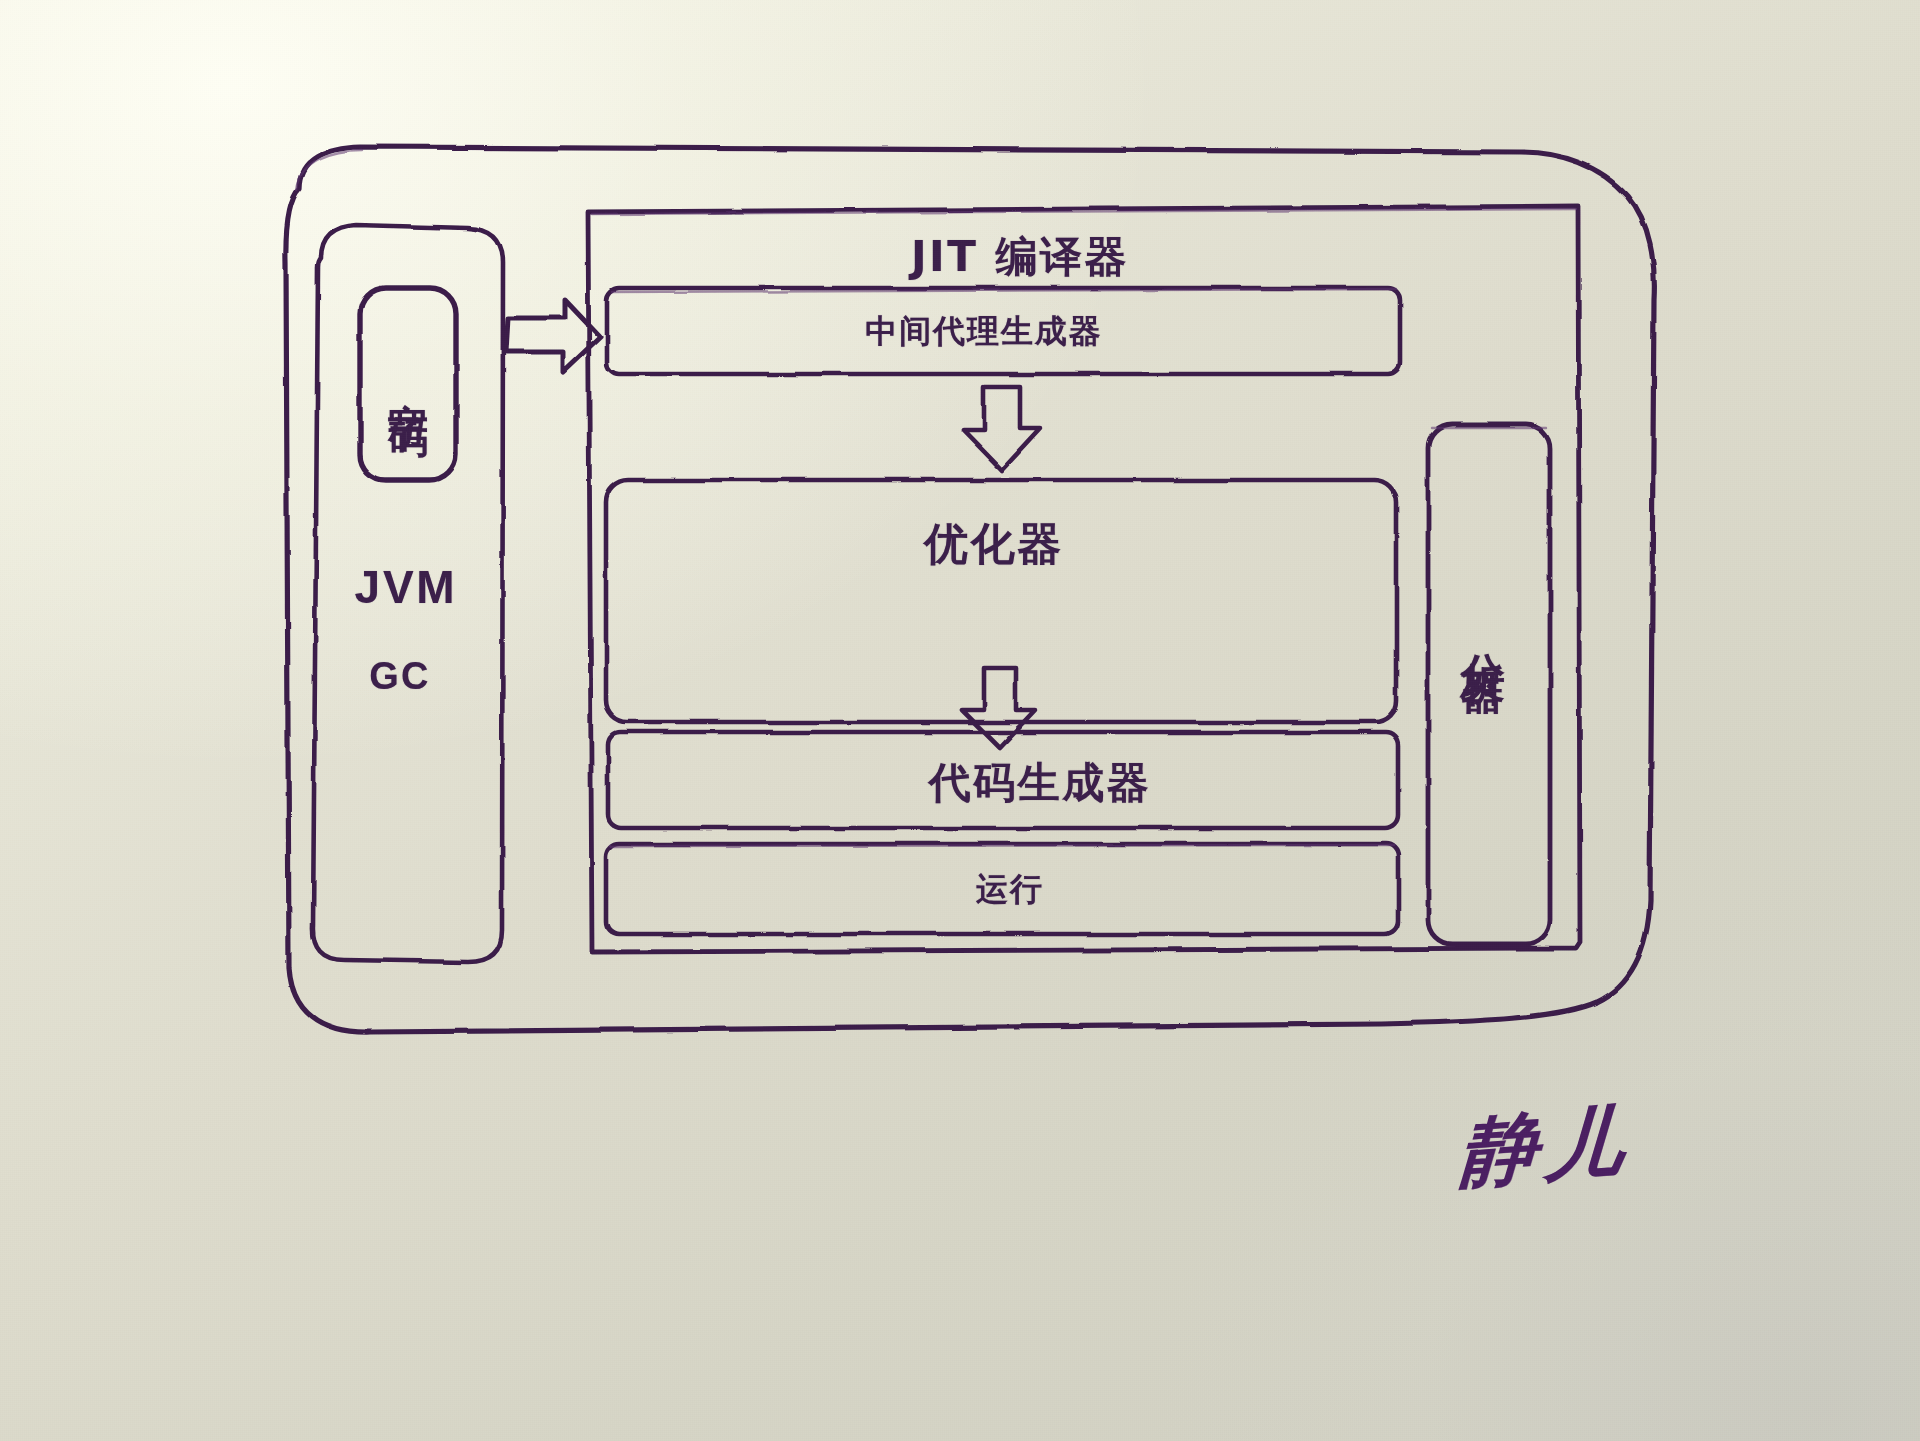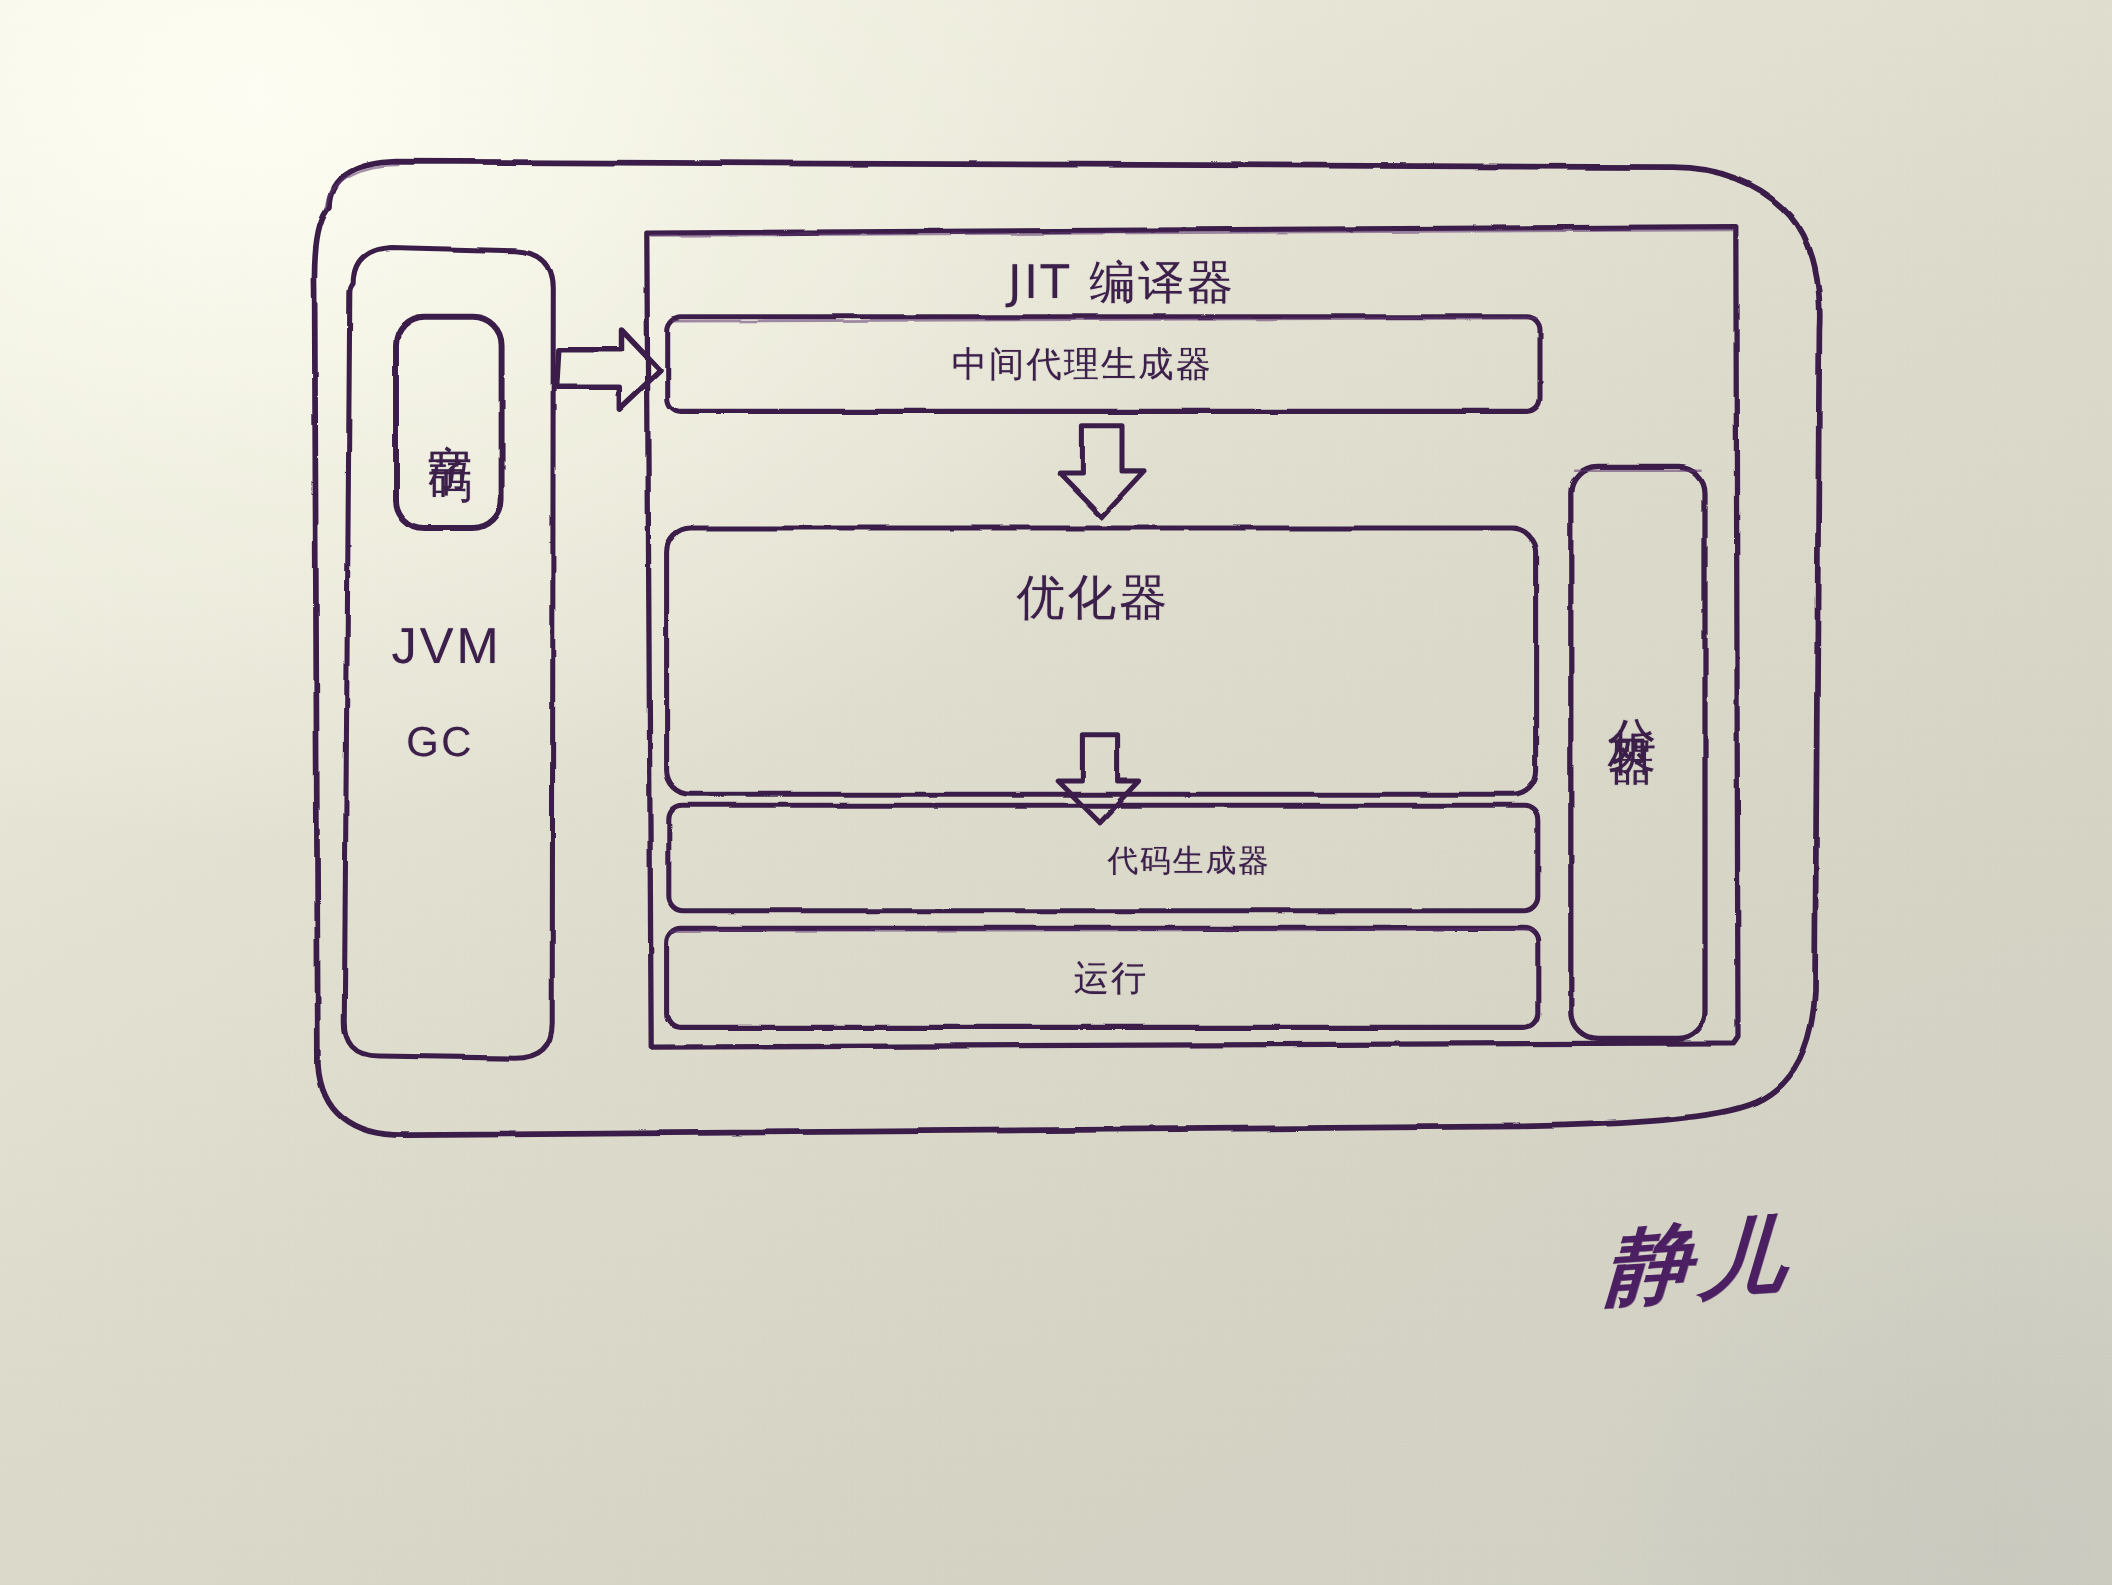--- a/index.html
+++ b/index.html
@@ -30,21 +30,21 @@
       repeating-linear-gradient(0deg, rgba(0,0,0,0.018) 0px, rgba(0,0,0,0.018) 1px, rgba(255,255,255,0.018) 1px, rgba(255,255,255,0.018) 2px),
       repeating-linear-gradient(90deg, rgba(0,0,0,0.014) 0px, rgba(0,0,0,0.014) 1px, rgba(255,255,255,0.014) 1px, rgba(255,255,255,0.014) 2px);
   }
   #ink {
     position: absolute;
     inset: 0;
   }
   .lbl {
     position: absolute;
     color: #3b1f4a;
-    font-weight: 400;
+    font-weight: 700;
     letter-spacing: 0.06em;
     white-space: nowrap;
     text-shadow: 0 0 1px rgba(59,31,74,0.45);
     transform: translate(-50%, -50%);
     pointer-events: none;
   }
   .lbl-cjk {
     font-family: "DejaVu Sans", "Liberation Sans", sans-serif;
   }
   .vert {
@@ -196,21 +196,21 @@
   <div class="lbl" style="left:406px; top:587px; font-size:46px;">JVM</div>
 
   <div class="lbl" style="left:400px; top:676px; font-size:38px;">GC</div>
 
   <div class="lbl lbl-cjk" style="left:1020px; top:257px; font-size:42px;">JIT 编译器</div>
 
   <div class="lbl lbl-cjk" style="left:984px; top:332px; font-size:32px;">中间代理生成器</div>
 
   <div class="lbl lbl-cjk" style="left:994px; top:544px; font-size:44px;text-align:center;">优化器</div>
 
-  <div class="lbl lbl-cjk" style="left:1081px; top:783px; font-size:28px;">代码生成器</div>
+  <div class="lbl lbl-cjk" style="left:1040px; top:783px; font-size:42px;">代码生成器</div>
 
   <div class="lbl lbl-cjk" style="left:1010px; top:890px; font-size:32px;">运行</div>
 
   <div class="lbl lbl-cjk vert" style="left:1483px; top:632px; font-size:44px; line-height:1.10;">分析器</div>
 
   <div class="sig" style="left:1545px; top:1148px; font-size:78px;">静儿</div>
 
   <div id="grain"></div>
 </div>
 

